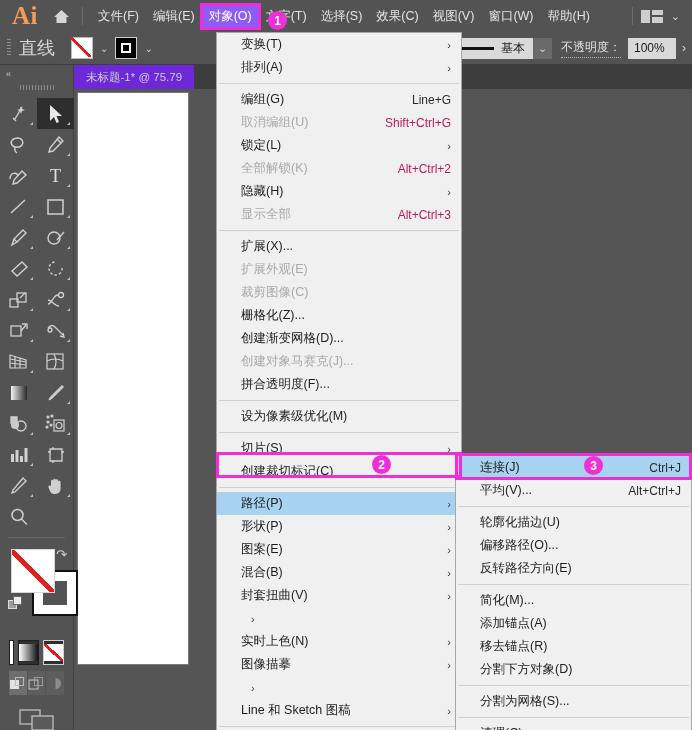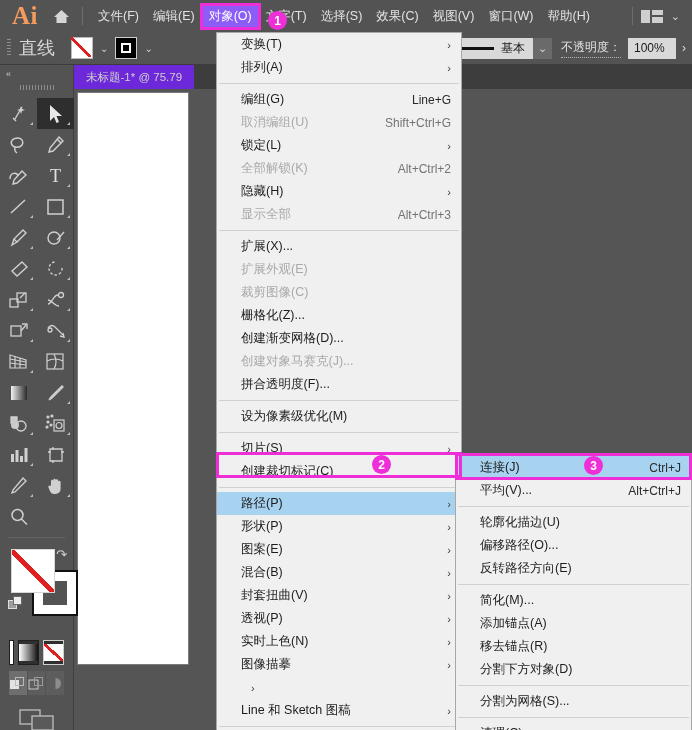--- a/index.html
+++ b/index.html
@@ -136,21 +136,21 @@
     position:absolute;background:#f0f0f0;border:1px solid #a8a8a8;
     font-size:12.5px;color:#1c1c1c; z-index:20;
   }
   .menu-main{left:216px;top:32px;width:246px;}
   .menu-sub{left:455px;top:455px;width:237px;}
   .mrow{height:23px;display:flex;align-items:center;padding:0 10px 0 24px;position:relative;}
   .mrow.dis{color:#a9a9a9;}
   .mrow.hl{background:#a8d3f0;}
   .mlabel{flex:1;white-space:nowrap;}
   .mkey{color:#2a2a2a;font-size:12px;padding-left:12px;}
-  .mrow.dis .mkey{color:#737373;}
+  .mrow.dis .mkey{color:#be185d;}
   .marrow{font-size:11px;color:#3a3a3a;padding-left:10px;}
   .msep{height:1px;background:#d0d0d0;margin:4px 2px;}
 
   
   .hlbox{position:absolute;border:3px solid #ee2fd8;z-index:45;pointer-events:none;}
   .badge{
     position:absolute;width:19px;height:19px;border-radius:50%;
     background:#ee2fd8;color:#fff;font-size:12px;font-weight:bold;
     display:flex;align-items:center;justify-content:center;z-index:50;
   }
@@ -579,21 +579,20 @@
       </div>
       <div class="mrow">
         <span class="mlabel">混合(B)</span>
         <span class="marrow">›</span>
       </div>
       <div class="mrow">
         <span class="mlabel">封套扭曲(V)</span>
         <span class="marrow">›</span>
       </div>
       <div class="mrow">
-        <span class="mlabel">透视(P)</span>
         <span class="marrow">›</span>
       </div>
       <div class="mrow">
         <span class="mlabel">实时上色(N)</span>
         <span class="marrow">›</span>
       </div>
       <div class="mrow">
         <span class="mlabel">图像描摹</span>
         <span class="marrow">›</span>
       </div>

